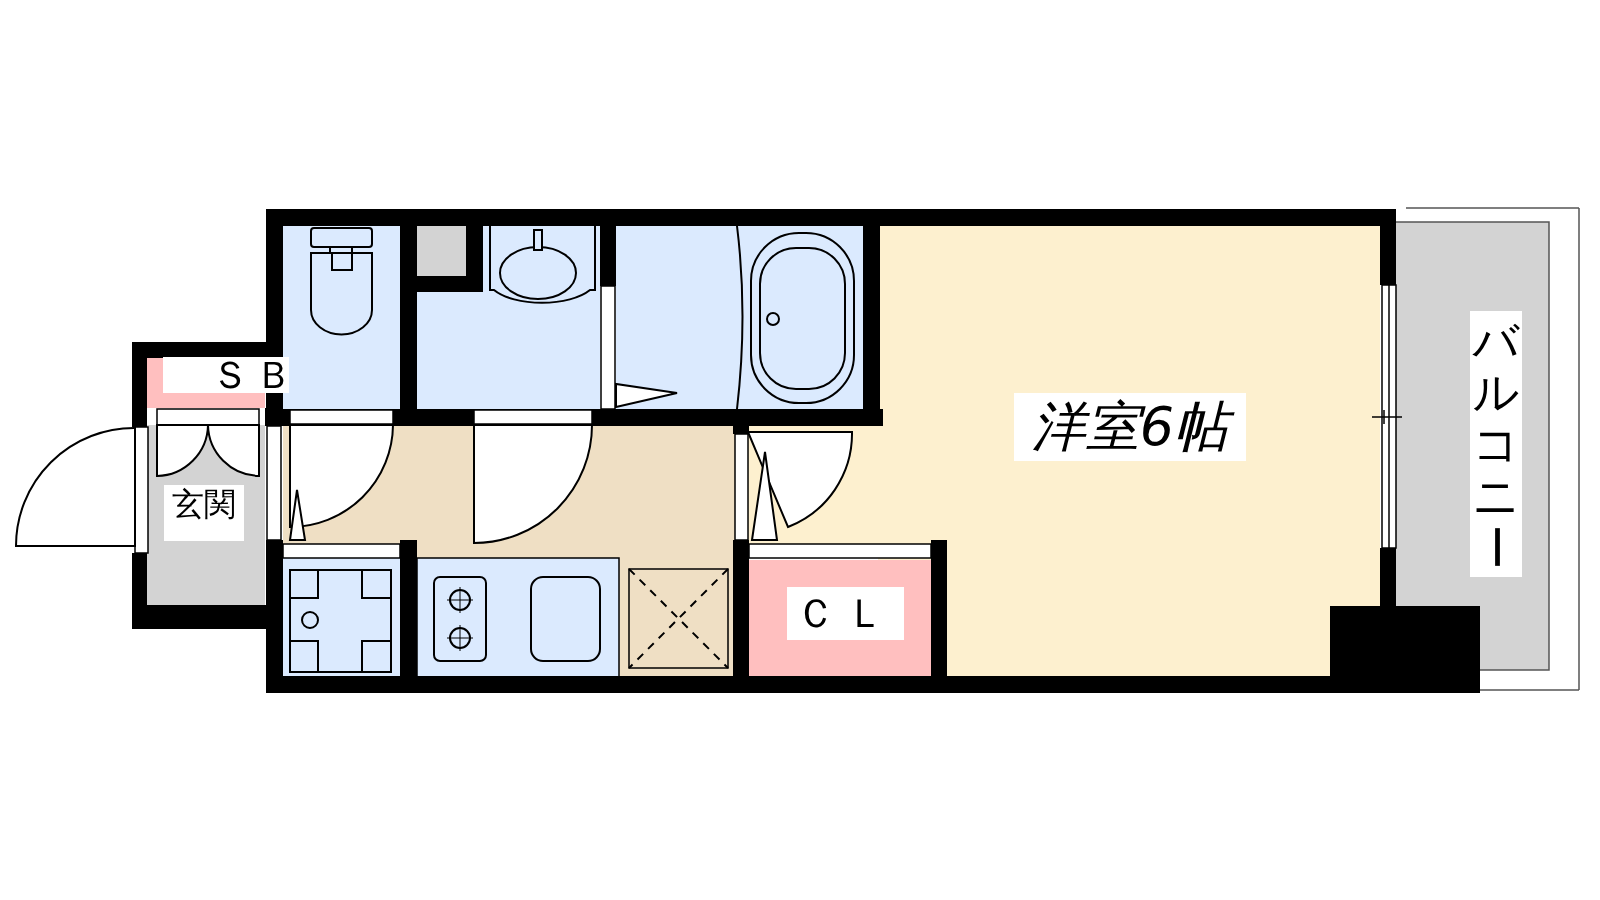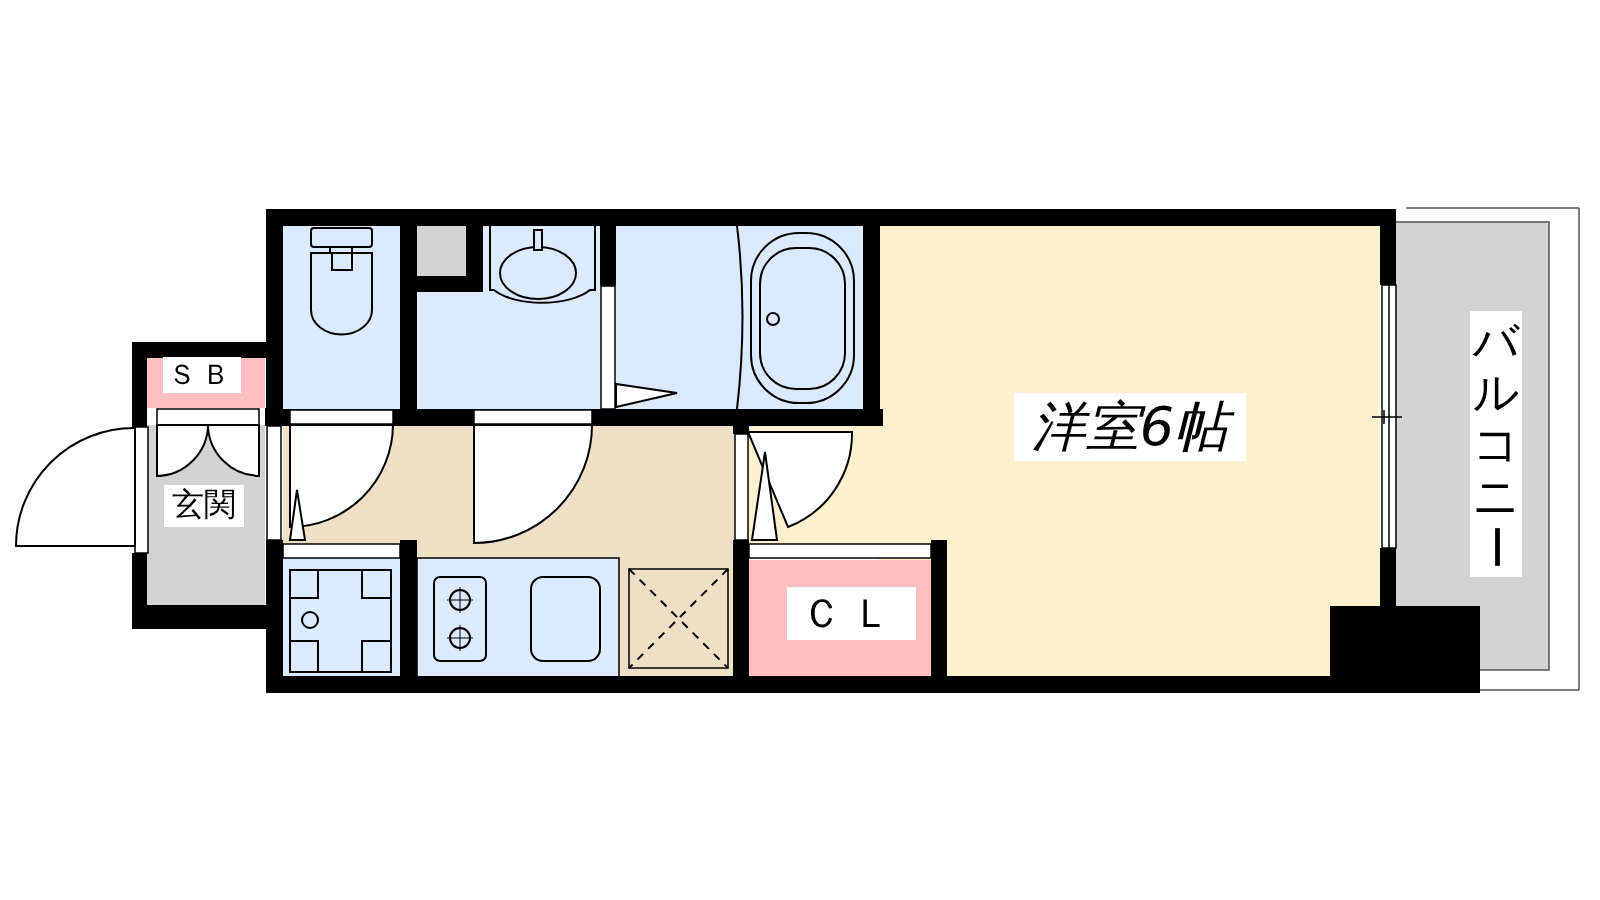--- a/index.html
+++ b/index.html
@@ -1,22 +1,22 @@
 <!DOCTYPE html>
 <html><head>
 <meta charset="utf-8">
 <style>
   html, body { margin: 0; padding: 0; background: #ffffff; }
   body { width: 1600px; height: 900px; position: relative; overflow: hidden; font-family: "DejaVu Sans", "Liberation Sans", sans-serif; }
   #plan { position: absolute; left: 0; top: 0; width: 1600px; height: 900px; }
   .label { position: absolute; background: #ffffff; color: #000; white-space: nowrap; line-height: 1; }
-  .lbl-sb { left: 163px; top: 357px; width: 78px; height: 36px; font-size: 28px; text-align: center; line-height: 36px; letter-spacing: 6px; }
-  .lbl-genkan { left: 164px; top: 485px; width: 80px; height: 42px; font-size: 32px; text-align: center; line-height: 38px; }
+  .lbl-sb { left: 163px; top: 357px; width: 78px; height: 36px; font-size: 38px; text-align: center; line-height: 36px; letter-spacing: 6px; padding-left: 48px; }
+  .lbl-genkan { left: 164px; top: 485px; width: 80px; height: 56px; font-size: 32px; text-align: center; line-height: 38px; }
   .lbl-room { left: 1014px; top: 393px; width: 232px; height: 68px; font-size: 54px; text-align: center; line-height: 68px; font-style: italic; }
-  .lbl-cl { left: 787px; top: 587px; width: 129px; height: 53px; font-size: 40px; text-align: center; line-height: 53px; letter-spacing: 10px; }
+  .lbl-cl { left: 787px; top: 587px; width: 117px; height: 53px; font-size: 40px; text-align: center; line-height: 53px; letter-spacing: 10px; }
   .lbl-balcony { left: 1470px; top: 311px; width: 52px; height: 266px; font-size: 46px; text-align: center; display: flex; flex-direction: column; justify-content: space-around; align-items: center; padding: 4px 0; box-sizing: border-box; }
   .lbl-balcony span { display: block; line-height: 1; }
 </style>
 </head>
 <body>
 
 <svg id="plan" viewBox="0 0 1600 900" xmlns="http://www.w3.org/2000/svg">
 
   <g>
 

